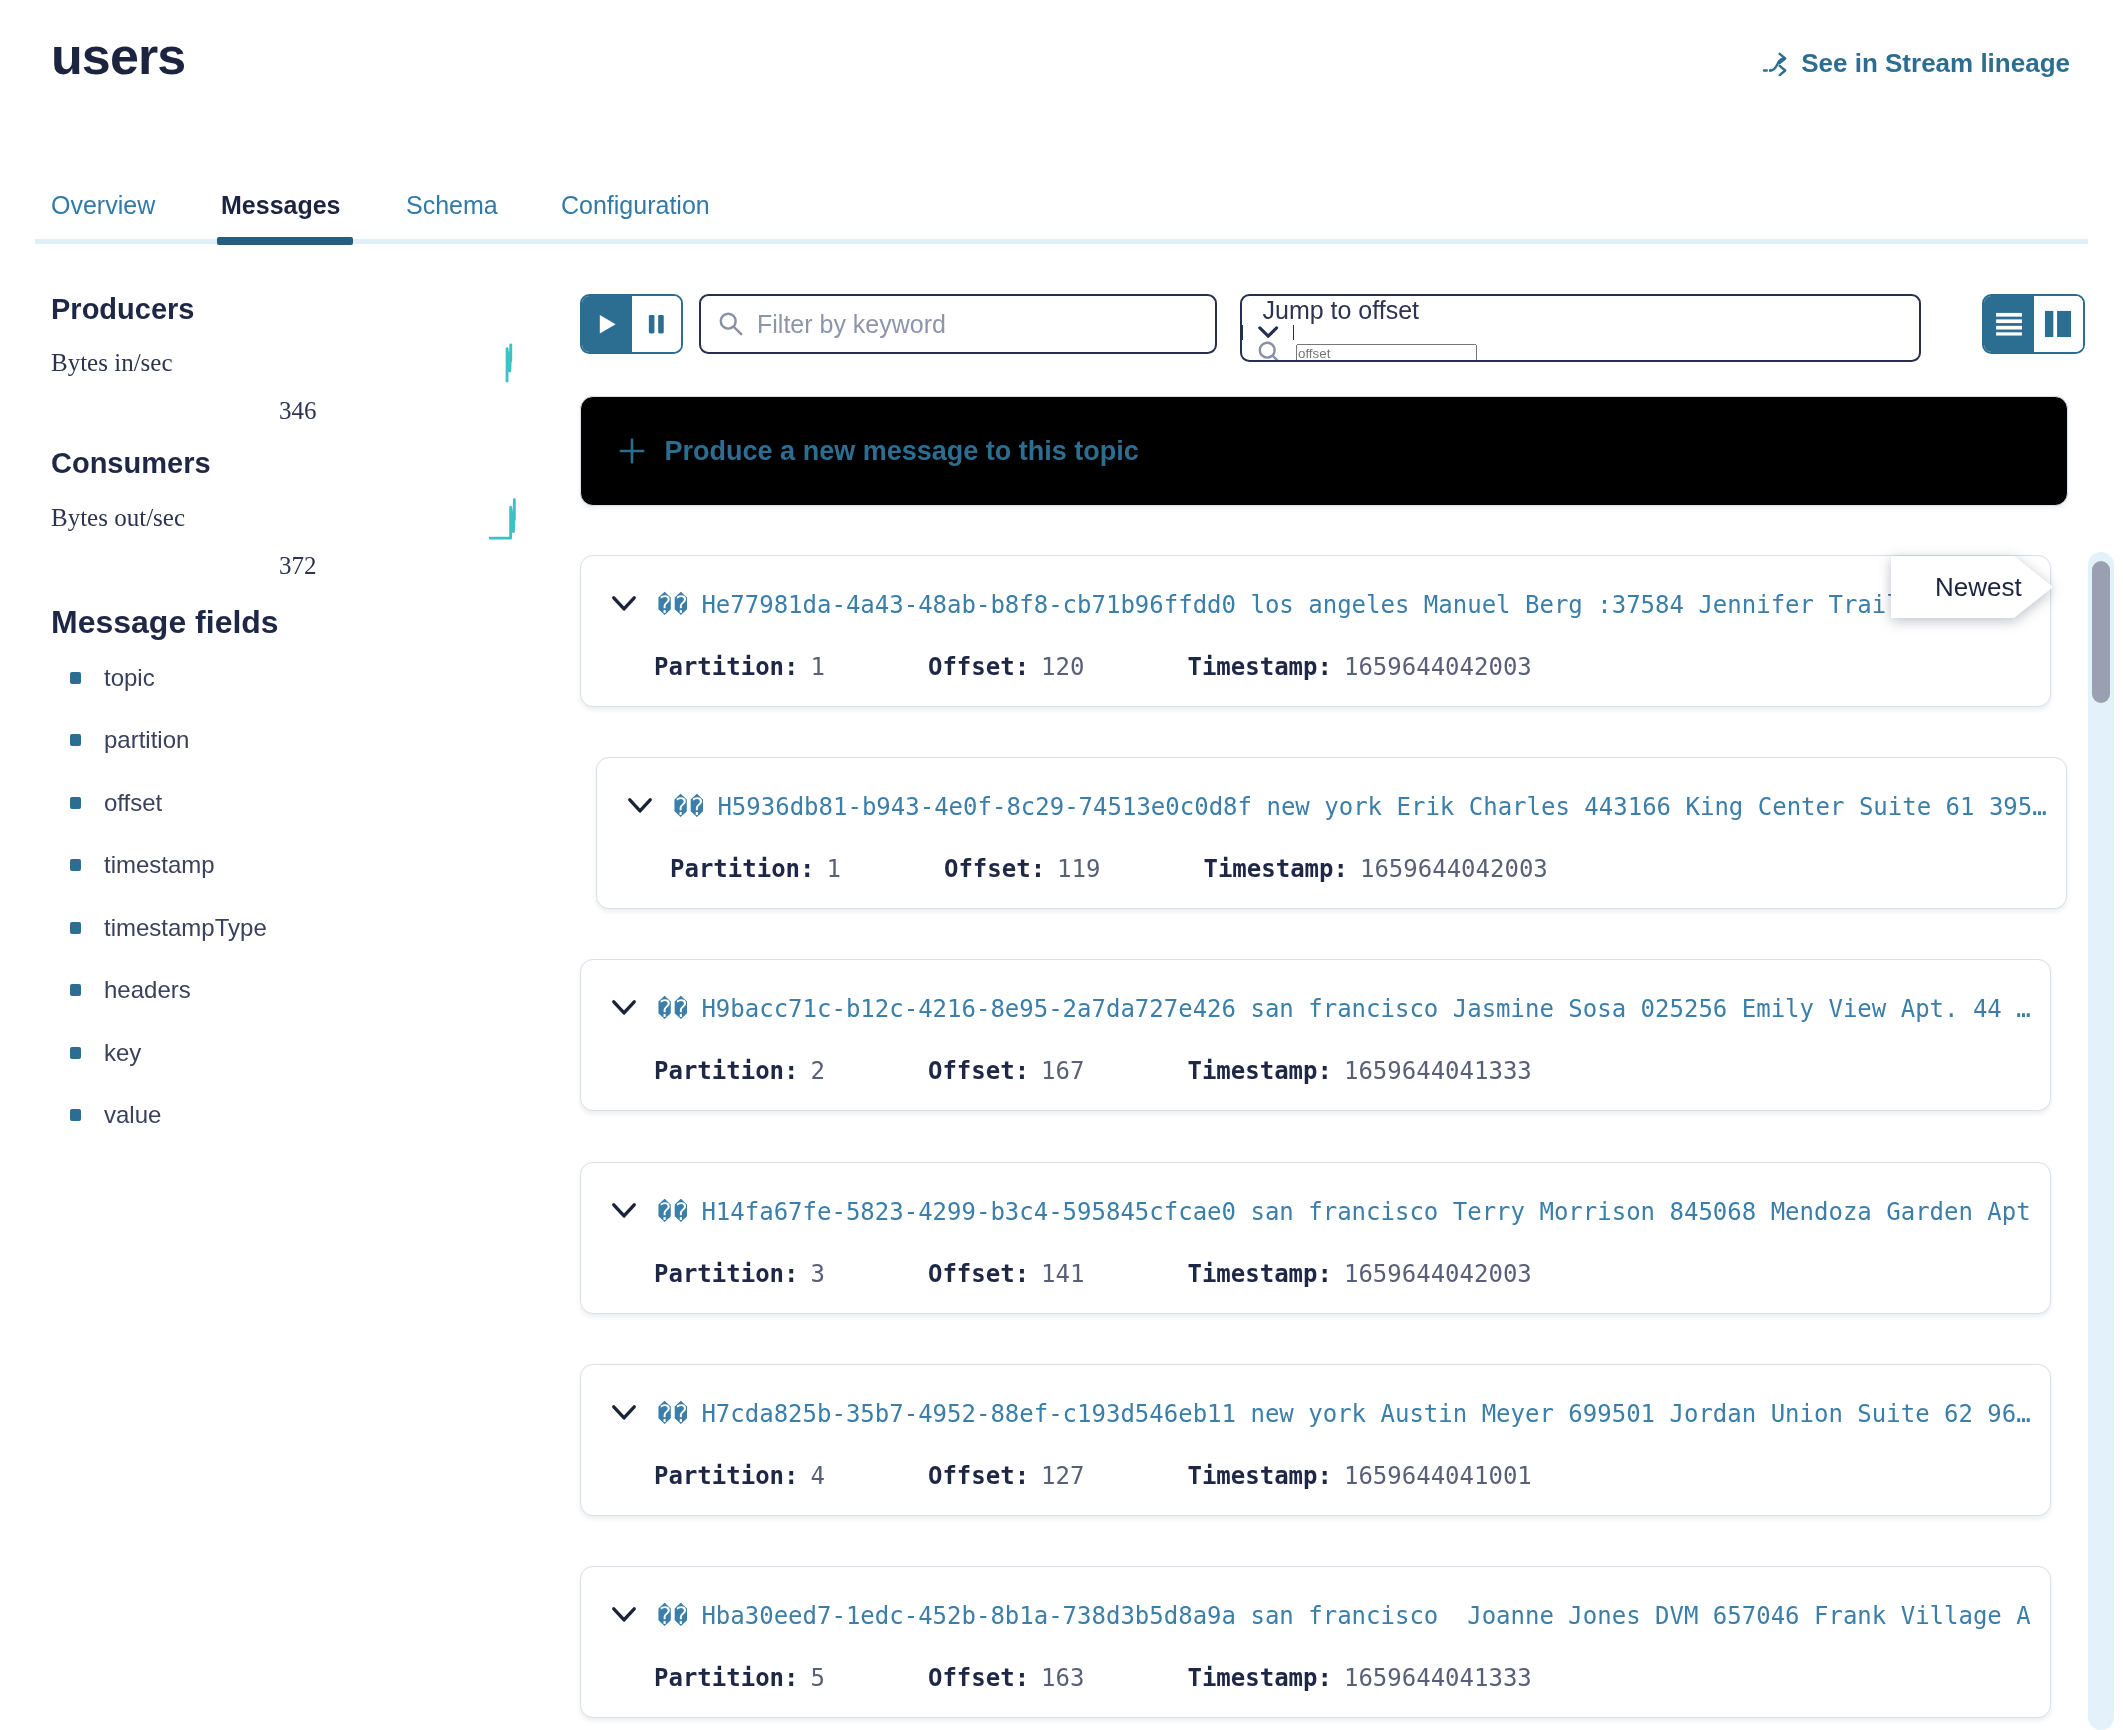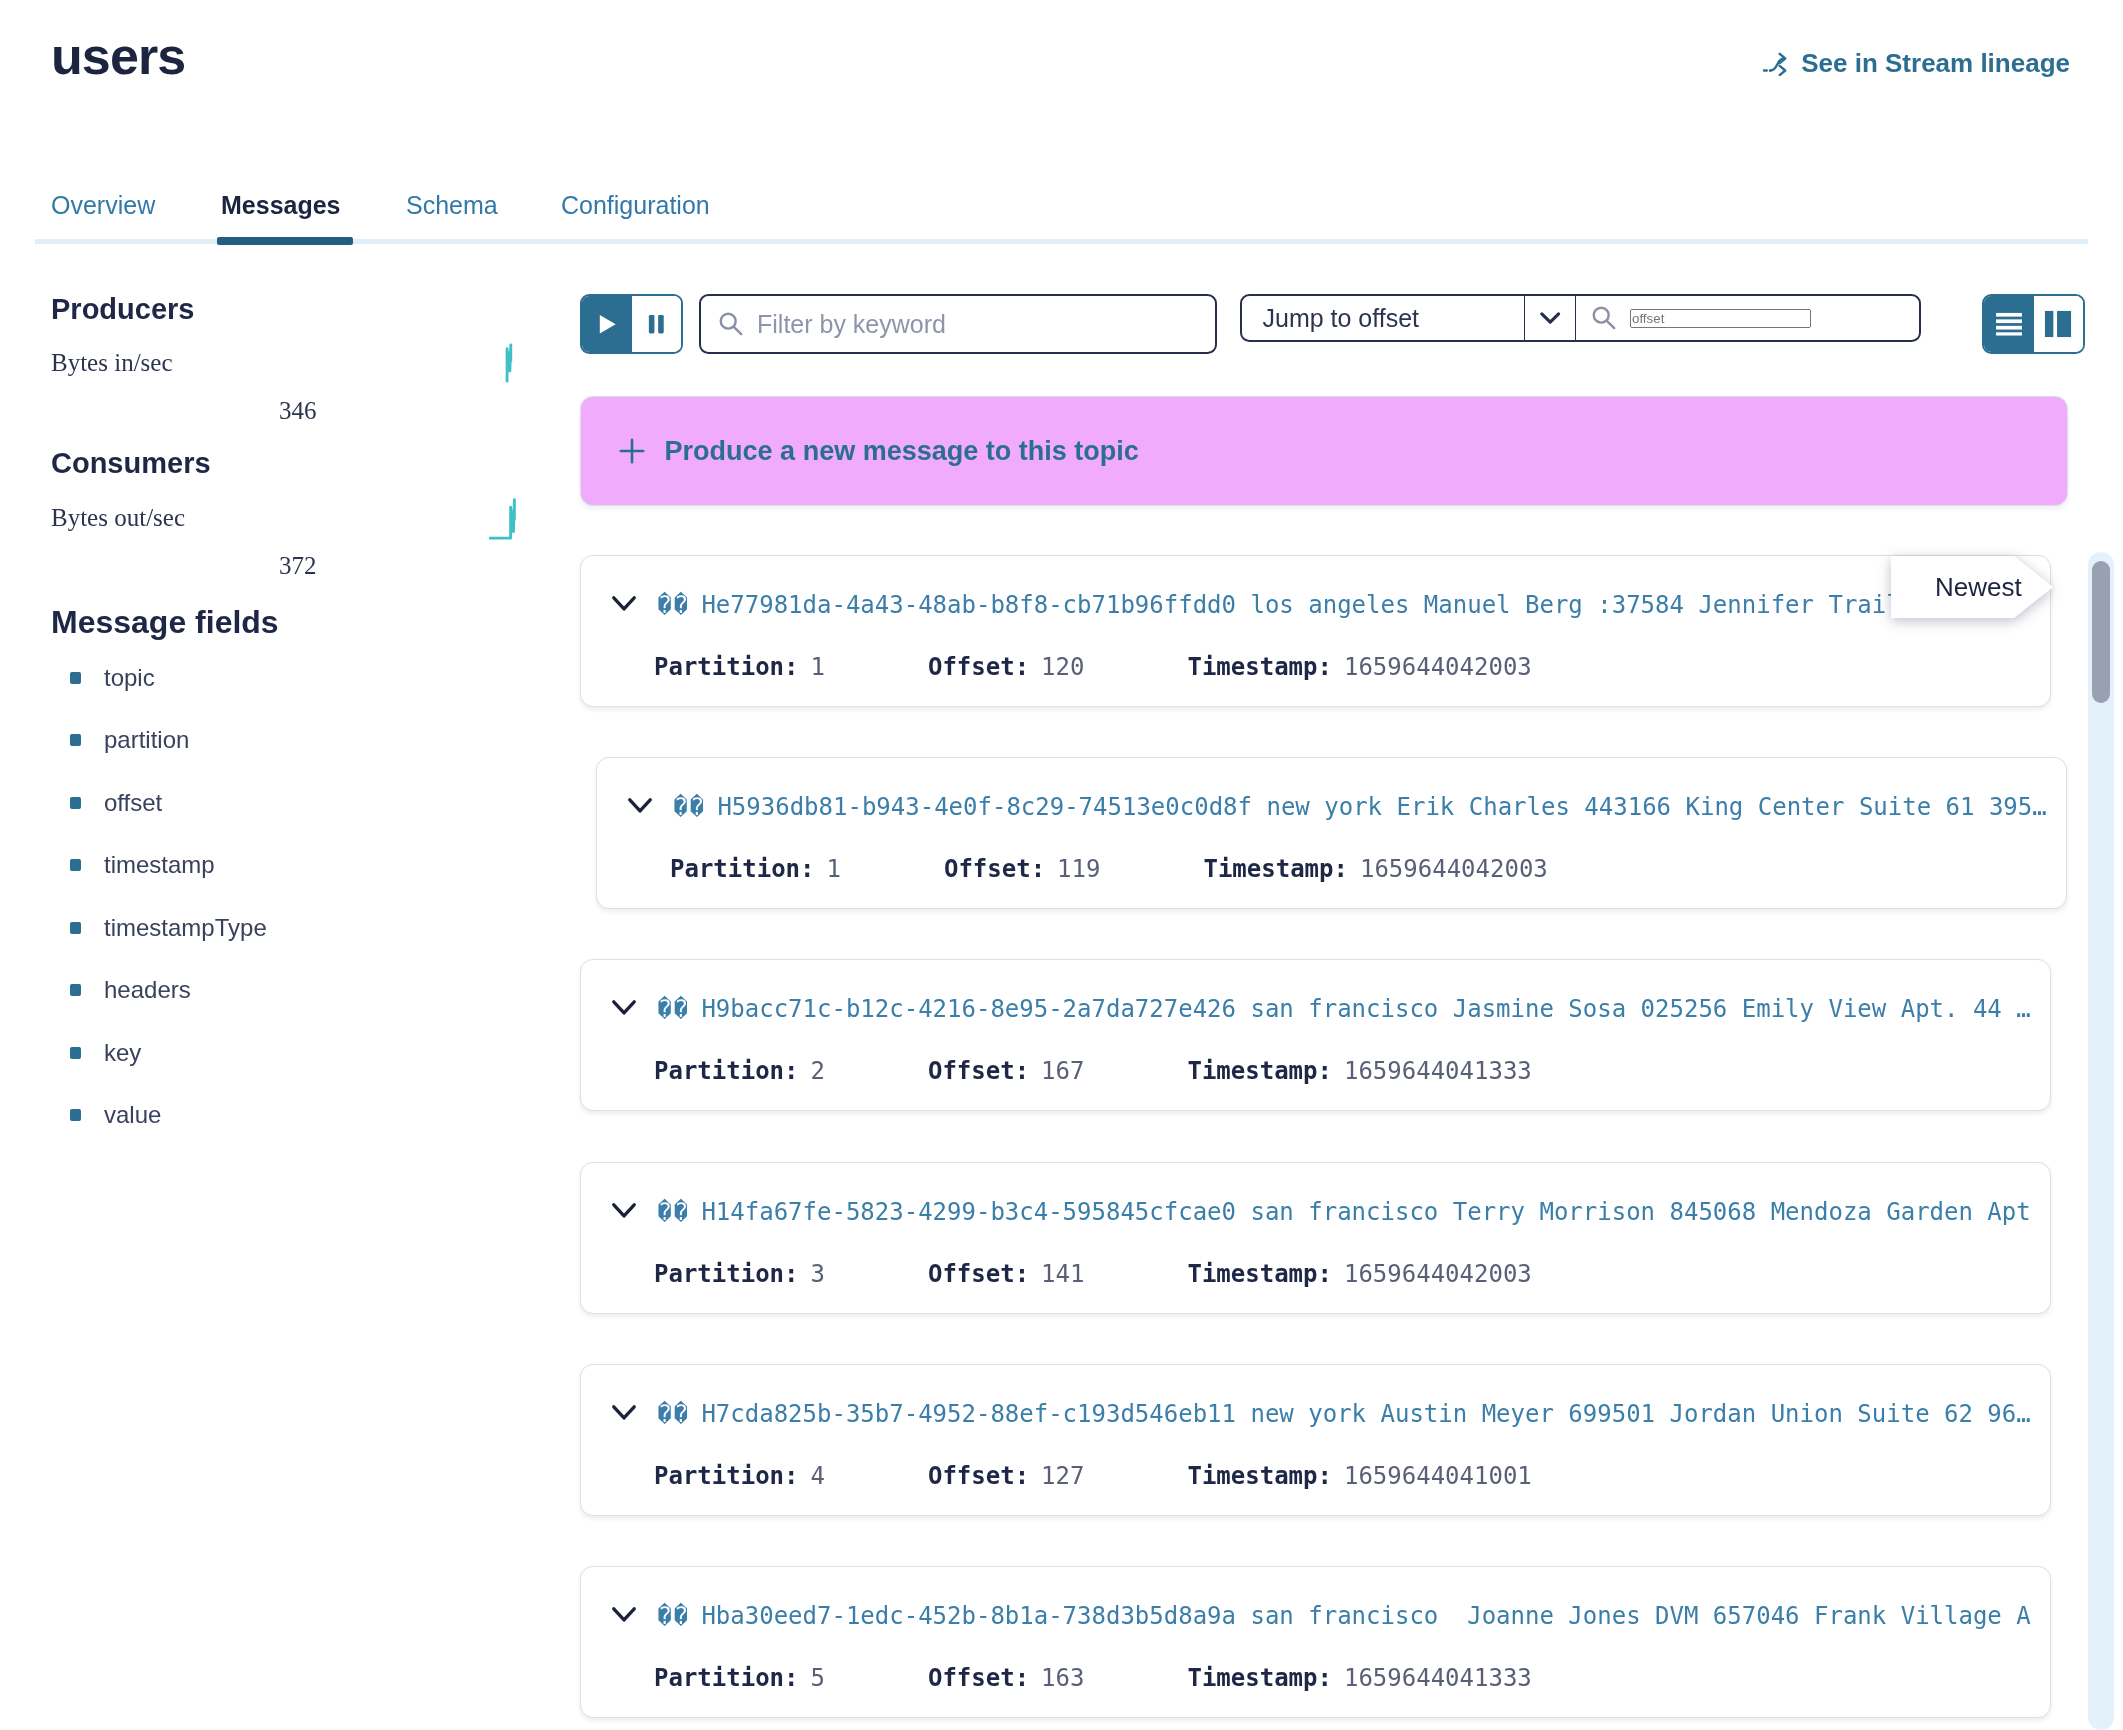--- a/index.html
+++ b/index.html
@@ -33,29 +33,29 @@
     display:flex; overflow:hidden; background:#fff;}
   .pp{ left:580px; width:103px;}
   .seg{ flex:1; display:flex; align-items:center; justify-content:center; cursor:pointer; background:#fff;}
   .seg.on{ background:#2c6e91;}
   .text-input{ position:absolute; top:294px; height:60px; border:2.8px solid #272f4e; border-radius:9.3px;
     background:#fff; display:flex; align-items:center; padding:0 17px; gap:13px;}
   .filter-box{ left:699px; width:518px;}
   .text-input input{ border:none; outline:none; font-size:25px; color:#2d3450; flex:1; min-width:0;
     font-family:"Liberation Sans",sans-serif; background:transparent;}
   .text-input input::placeholder{ color:#8e94a9; opacity:1;}
-  .jump-compound{ position:absolute; left:1240px; top:294px; width:681px; height:48px; border:2.8px solid #272f4e;
-    border-radius:9.3px; background:#fff; display:flex; overflow:hidden;}
+  .jump-compound{ position:absolute; left:1240px; top:294px; width:681px; height:68px; border:2.8px solid #272f4e;
+    border-radius:9.3px; background:#fff; display:flex; overflow:hidden;flex-direction:column;}
   .jump-label{ width:282px; display:flex; align-items:center; padding-left:20.5px; font-size:25px; color:#2d3450; cursor:pointer;}
   .jump-caret{ width:52px; border-left:1.9px solid #272f4e; border-right:1.9px solid #272f4e;
     display:flex; align-items:center; justify-content:center; cursor:pointer;}
   .offset-part{ flex:1; display:flex; align-items:center; gap:13px; padding:0 15px;}
   .view-toggle{ left:1982px; width:103px;}
   
-  .produce-card{ position:absolute; left:580px; top:396px; width:1488px; height:110px; background:#f0abfc;
+  .produce-card{ position:absolute; left:580px; top:396px; width:1488px; height:110px; background:#000000;
     border:1.9px solid #dadfe8; border-radius:13px; box-shadow:0 2.8px 4.7px rgba(30,40,70,.07);
     display:flex; align-items:center; padding-left:37px; gap:18.6px; cursor:pointer;}
   .produce-label{ font-size:27px; font-weight:bold; color:#2c6e91;}
   
   .msg-card{ position:absolute; left:580px; width:1471px; height:152px; background:#fff;
     border:1.9px solid #dadfe8; border-radius:13px; box-shadow:0 2.8px 4.7px rgba(30,40,70,.08); overflow:hidden;}
   .msg-row1{ position:absolute; left:30px; right:18.6px; top:30px; height:37px; display:flex; align-items:center; gap:20.5px;}
   .chev-btn{ flex:0 0 auto; display:flex; align-items:center; cursor:pointer;}
   .preview{ font-family:"DejaVu Sans Mono", monospace; font-size:24px; color:#3a7ea9;
     white-space:pre; overflow:hidden; flex:1;}

